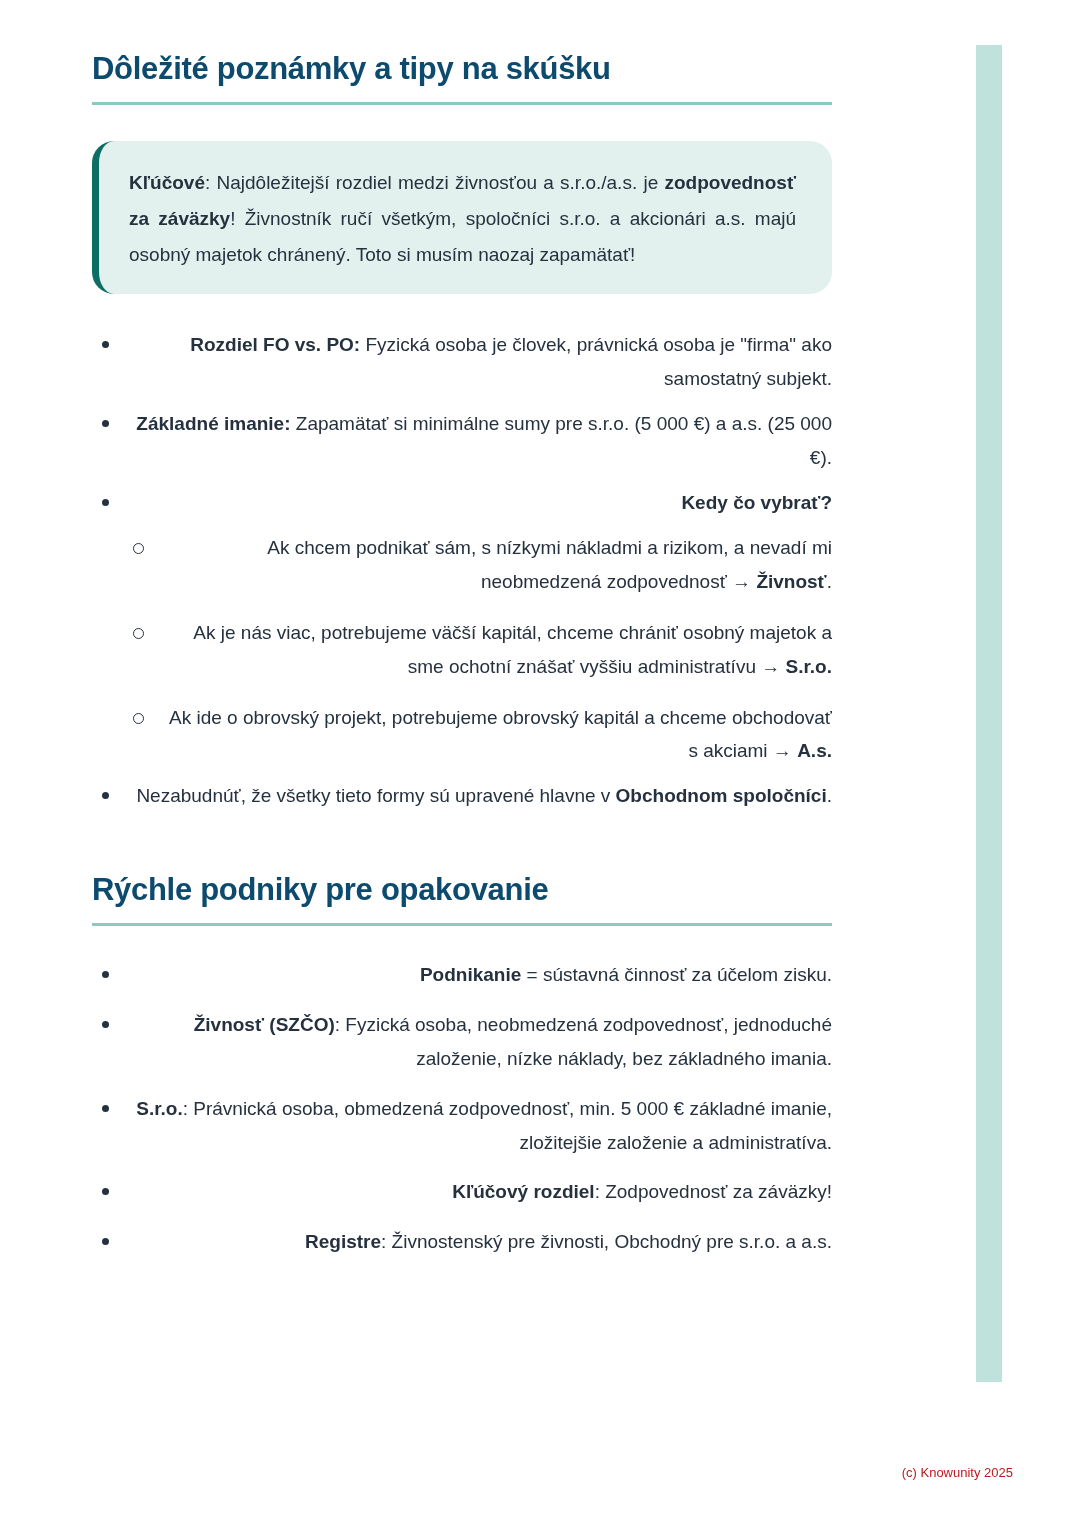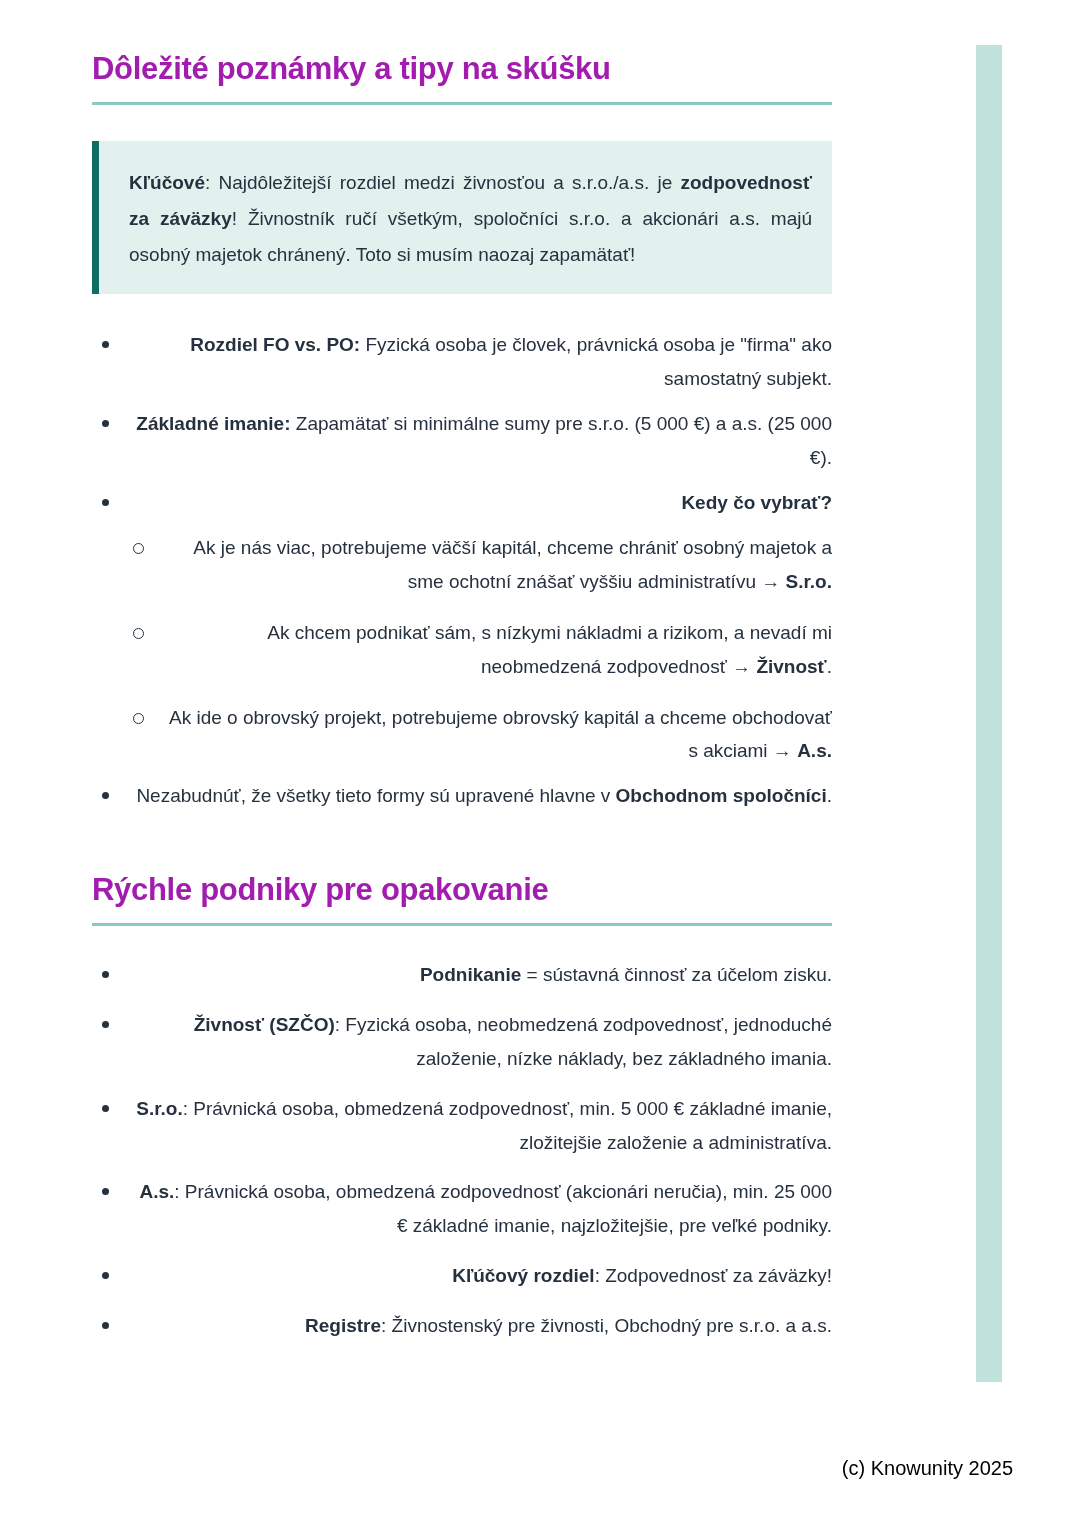--- a/index.html
+++ b/index.html
@@ -8,28 +8,29 @@
   .page {
     position:relative; width:1080px; height:1528px;
     background:#ffffff; color:#26313f; overflow:hidden;
   }
   .edge-bar {
     position:absolute; left:976px; top:45px;
     width:26px; height:1337px; background:#bfe2dc;
   }
   .content { position:absolute; left:92px; top:50px; width:740px; }
   .section-title {
-    color:#a21caf; font-size:31px; font-weight:700; letter-spacing:-0.3px;
+    color:#0c4a6e; font-size:31px; font-weight:700; letter-spacing:-0.3px;
     line-height:1.2;
   }
   .title-rule { height:3px; background:#8cc9c2; margin-top:15px; }
   .callout {
     margin-top:36px; background:#e3f1ee;
     border-left:7px solid #0c6e64;
-    padding:24px 20px 22px 30px;
+    padding:24px 36px 22px 30px;
+    border-radius:22px;
   }
   .callout p {
     font-size:19px; line-height:1.88; text-align:justify; color:#26313f;
   }
   .b { font-weight:700; }
   ul { list-style:none;text-align:right; }
   .bullets { margin-top:34px; }
   .bullets > li {
     position:relative; padding-left:33px; margin-bottom:11px;
     font-size:19px; line-height:1.78; color:#26313f;
@@ -47,21 +48,21 @@
   .sub-list > li::before {
     content:""; position:absolute; left:8px; top:12px;
     width:9px; height:9px; border-radius:50%;
     border:1.6px solid #26313f; background:transparent;
   }
   .section-summary { margin-top:58px; }
   .summary-list { margin-top:32px; }
   .summary-list > li { margin-bottom:16px; }
   .footer {
     position:absolute; right:67px; bottom:48px;
-    font-size:20px; color:#000000;
+    font-size:13px; color:#b91c1c;
   }
 </style>
 </head>
 <body>
 
 <div class="page">
 
   <div class="edge-bar"></div>
 
   <main class="content">
@@ -78,24 +79,24 @@
         <li>
           <span><span class="b">Rozdiel FO vs. PO:</span><span> Fyzická osoba je človek, právnická osoba je "firma" ako samostatný subjekt.</span></span>
         </li>
         <li>
           <span><span class="b">Základné imanie:</span><span> Zapamätať si minimálne sumy pre s.r.o. (5 000 €) a a.s. (25 000 €).</span></span>
         </li>
         <li>
           <span><span class="b">Kedy čo vybrať?</span></span>
           <ul class="sub-list">
             <li>
-              <span><span>Ak je nás viac, potrebujeme väčší kapitál, chceme chrániť osobný majetok a sme ochotní znášať vyššiu administratívu → </span><span class="b">S.r.o.</span></span>
+              <span><span>Ak chcem podnikať sám, s nízkymi nákladmi a rizikom, a nevadí mi neobmedzená zodpovednosť → </span><span class="b">Živnosť</span><span>.</span></span>
             </li>
             <li>
-              <span><span>Ak chcem podnikať sám, s nízkymi nákladmi a rizikom, a nevadí mi neobmedzená zodpovednosť → </span><span class="b">Živnosť</span><span>.</span></span>
+              <span><span>Ak je nás viac, potrebujeme väčší kapitál, chceme chrániť osobný majetok a sme ochotní znášať vyššiu administratívu → </span><span class="b">S.r.o.</span></span>
             </li>
             <li>
               <span><span>Ak ide o obrovský projekt, potrebujeme obrovský kapitál a chceme obchodovať s akciami → </span><span class="b">A.s.</span></span>
             </li>
           </ul>
         </li>
         <li>
           <span><span>Nezabudnúť, že všetky tieto formy sú upravené hlavne v </span><span class="b">Obchodnom spoločníci</span><span>.</span></span>
         </li>
       </ul>
@@ -109,23 +110,20 @@
         <li>
           <span><span class="b">Podnikanie</span><span> = sústavná činnosť za účelom zisku.</span></span>
         </li>
         <li>
           <span><span class="b">Živnosť (SZČO)</span><span>: Fyzická osoba, neobmedzená zodpovednosť, jednoduché založenie, nízke náklady, bez základného imania.</span></span>
         </li>
         <li>
           <span><span class="b">S.r.o.</span><span>: Právnická osoba, obmedzená zodpovednosť, min. 5 000 € základné imanie, zložitejšie založenie a administratíva.</span></span>
         </li>
         <li>
-          <span><span class="b">A.s.</span><span>: Právnická osoba, obmedzená zodpovednosť (akcionári neručia), min. 25 000 € základné imanie, najzložitejšie, pre veľké podniky.</span></span>
-        </li>
-        <li>
           <span><span class="b">Kľúčový rozdiel</span><span>: Zodpovednosť za záväzky!</span></span>
         </li>
         <li>
           <span><span class="b">Registre</span><span>: Živnostenský pre živnosti, Obchodný pre s.r.o. a a.s.</span></span>
         </li>
       </ul>
     </section>
 
   </main>
 

